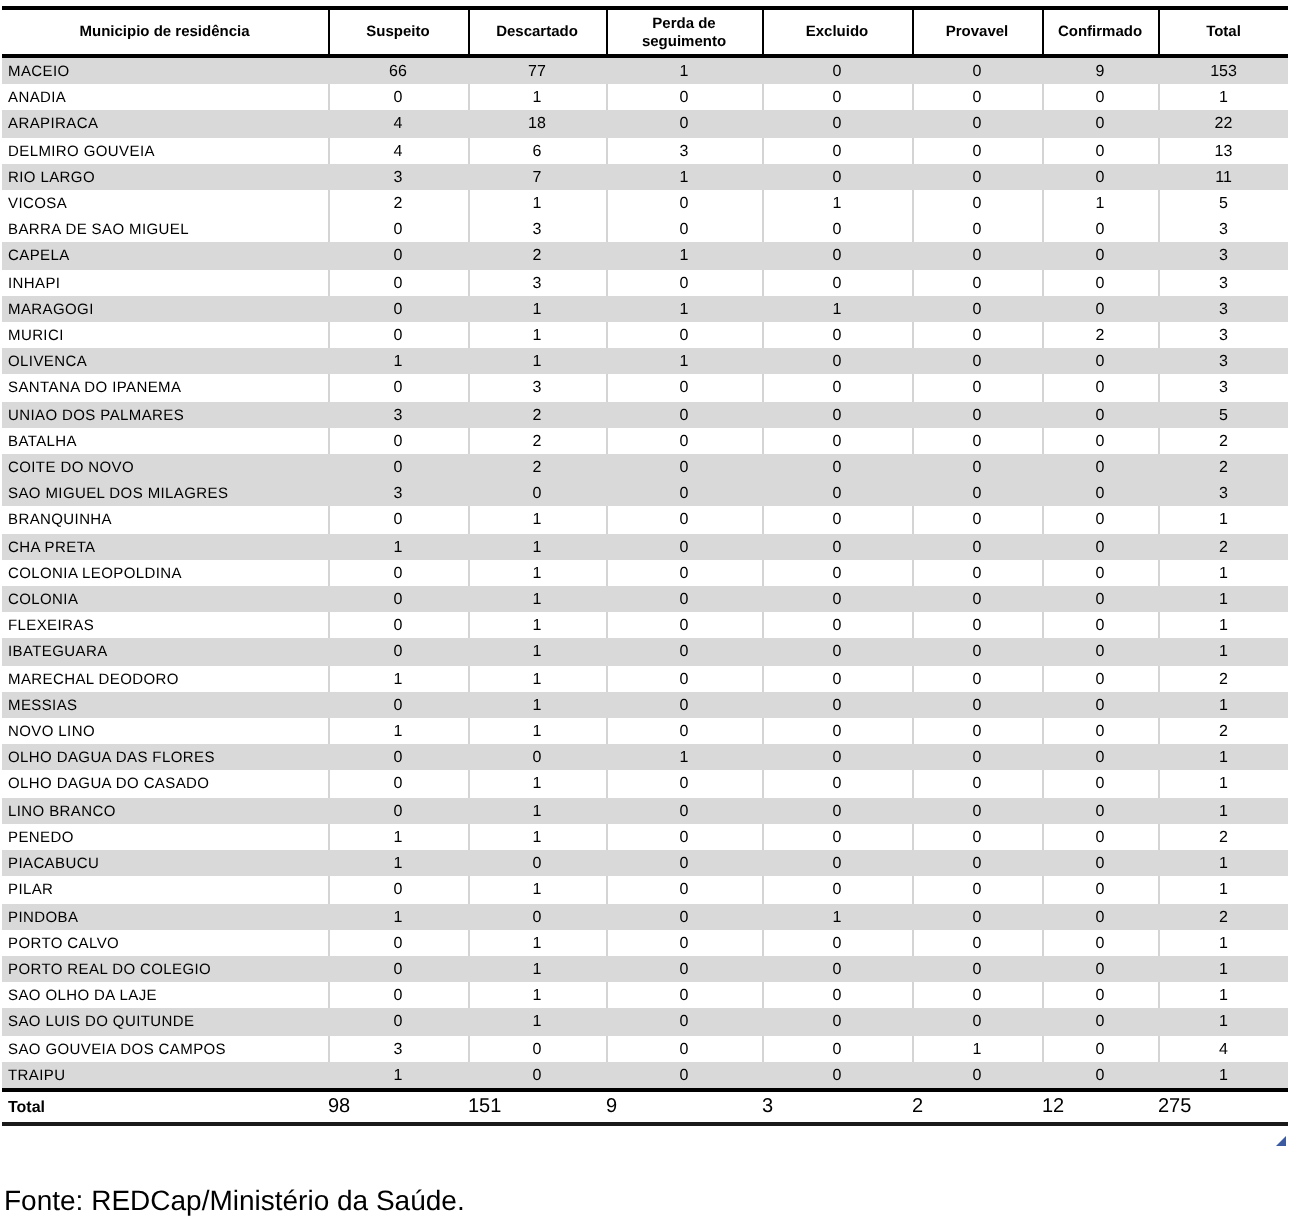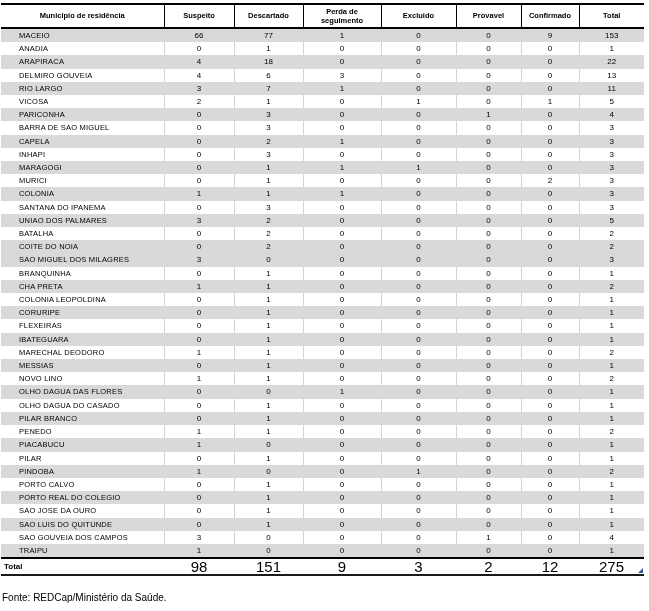--- a/index.html
+++ b/index.html
@@ -15,33 +15,33 @@
     font-size:7.5px;font-weight:bold;text-align:center;vertical-align:middle;
     height:22px;padding:0 3px;line-height:1.25;background:#fff;
   }
   thead th:first-child{border-left:none;}
   tbody td{
     font-size:8px;height:13.2px;line-height:13.2px;padding:0;
     text-align:center;border-left:1px solid #d4d4d4;
     overflow:hidden;white-space:nowrap;vertical-align:middle;
   }
   tbody td.name-cell{
-    text-align:left;padding-left:18px;border-left:none;font-size:7.5px;
+    text-align:left;padding-left:3px;border-left:none;font-size:7.5px;
     letter-spacing:0.2px;
   }
   tbody tr.odd td{background:#d9d9d9;border-left-color:#d9d9d9;}
   tbody tr.even td{background:#ffffff;}
   tfoot td{
     border-top:2px solid #000;border-bottom:2.5px solid #1a1a1a;
-    font-size:15px;height:15px;line-height:15px;text-align:center;
+    font-size:10px;height:15px;line-height:15px;text-align:left;
     background:#fff;padding:0;
   }
   tfoot td.total-label{font-size:8px;font-weight:bold;text-align:left;padding-left:3px;}
   .footer-note{
-    position:absolute;left:2px;top:592px;font-size:10px;color:#000;
+    position:absolute;left:2px;top:592px;font-size:14px;color:#000;
   }
   .corner-marker{
     position:absolute;left:638px;top:568px;width:0;height:0;
     border-top:5px solid transparent;border-right:5px solid #3b5aa0;
   }
 </style>
 </head>
 <body>
 
 <div class="table-wrap">
@@ -122,30 +122,20 @@
         <tr class="even">
           <td class="name-cell">VICOSA</td>
           <td class="num-cell">2</td>
           <td class="num-cell">1</td>
           <td class="num-cell">0</td>
           <td class="num-cell">1</td>
           <td class="num-cell">0</td>
           <td class="num-cell">1</td>
           <td class="num-cell">5</td>
         </tr>
-        <tr class="odd">
-          <td class="name-cell">PARICONHA</td>
-          <td class="num-cell">0</td>
-          <td class="num-cell">3</td>
-          <td class="num-cell">0</td>
-          <td class="num-cell">0</td>
-          <td class="num-cell">1</td>
-          <td class="num-cell">0</td>
-          <td class="num-cell">4</td>
-        </tr>
         <tr class="even">
           <td class="name-cell">BARRA DE SAO MIGUEL</td>
           <td class="num-cell">0</td>
           <td class="num-cell">3</td>
           <td class="num-cell">0</td>
           <td class="num-cell">0</td>
           <td class="num-cell">0</td>
           <td class="num-cell">0</td>
           <td class="num-cell">3</td>
         </tr>
@@ -183,111 +173,111 @@
           <td class="name-cell">MURICI</td>
           <td class="num-cell">0</td>
           <td class="num-cell">1</td>
           <td class="num-cell">0</td>
           <td class="num-cell">0</td>
           <td class="num-cell">0</td>
           <td class="num-cell">2</td>
           <td class="num-cell">3</td>
         </tr>
         <tr class="odd">
+          <td class="name-cell">OLIVENCA</td>
+          <td class="num-cell">1</td>
+          <td class="num-cell">1</td>
+          <td class="num-cell">1</td>
+          <td class="num-cell">0</td>
+          <td class="num-cell">0</td>
+          <td class="num-cell">0</td>
+          <td class="num-cell">3</td>
+        </tr>
+        <tr class="even">
+          <td class="name-cell">SANTANA DO IPANEMA</td>
+          <td class="num-cell">0</td>
+          <td class="num-cell">3</td>
+          <td class="num-cell">0</td>
+          <td class="num-cell">0</td>
+          <td class="num-cell">0</td>
+          <td class="num-cell">0</td>
+          <td class="num-cell">3</td>
+        </tr>
+        <tr class="odd">
+          <td class="name-cell">UNIAO DOS PALMARES</td>
+          <td class="num-cell">3</td>
+          <td class="num-cell">2</td>
+          <td class="num-cell">0</td>
+          <td class="num-cell">0</td>
+          <td class="num-cell">0</td>
+          <td class="num-cell">0</td>
+          <td class="num-cell">5</td>
+        </tr>
+        <tr class="even">
+          <td class="name-cell">BATALHA</td>
+          <td class="num-cell">0</td>
+          <td class="num-cell">2</td>
+          <td class="num-cell">0</td>
+          <td class="num-cell">0</td>
+          <td class="num-cell">0</td>
+          <td class="num-cell">0</td>
+          <td class="num-cell">2</td>
+        </tr>
+        <tr class="odd">
+          <td class="name-cell">COITE DO NOVO</td>
+          <td class="num-cell">0</td>
+          <td class="num-cell">2</td>
+          <td class="num-cell">0</td>
+          <td class="num-cell">0</td>
+          <td class="num-cell">0</td>
+          <td class="num-cell">0</td>
+          <td class="num-cell">2</td>
+        </tr>
+        <tr class="odd">
+          <td class="name-cell">SAO MIGUEL DOS MILAGRES</td>
+          <td class="num-cell">3</td>
+          <td class="num-cell">0</td>
+          <td class="num-cell">0</td>
+          <td class="num-cell">0</td>
+          <td class="num-cell">0</td>
+          <td class="num-cell">0</td>
+          <td class="num-cell">3</td>
+        </tr>
+        <tr class="even">
+          <td class="name-cell">BRANQUINHA</td>
+          <td class="num-cell">0</td>
+          <td class="num-cell">1</td>
+          <td class="num-cell">0</td>
+          <td class="num-cell">0</td>
+          <td class="num-cell">0</td>
+          <td class="num-cell">0</td>
+          <td class="num-cell">1</td>
+        </tr>
+        <tr class="odd">
+          <td class="name-cell">CHA PRETA</td>
+          <td class="num-cell">1</td>
+          <td class="num-cell">1</td>
+          <td class="num-cell">0</td>
+          <td class="num-cell">0</td>
+          <td class="num-cell">0</td>
+          <td class="num-cell">0</td>
+          <td class="num-cell">2</td>
+        </tr>
+        <tr class="even">
+          <td class="name-cell">COLONIA LEOPOLDINA</td>
+          <td class="num-cell">0</td>
+          <td class="num-cell">1</td>
+          <td class="num-cell">0</td>
+          <td class="num-cell">0</td>
+          <td class="num-cell">0</td>
+          <td class="num-cell">0</td>
+          <td class="num-cell">1</td>
+        </tr>
+        <tr class="odd">
           <td class="name-cell">COLONIA</td>
-          <td class="num-cell">1</td>
-          <td class="num-cell">1</td>
-          <td class="num-cell">1</td>
-          <td class="num-cell">0</td>
-          <td class="num-cell">0</td>
-          <td class="num-cell">0</td>
-          <td class="num-cell">3</td>
-        </tr>
-        <tr class="even">
-          <td class="name-cell">SANTANA DO IPANEMA</td>
-          <td class="num-cell">0</td>
-          <td class="num-cell">3</td>
-          <td class="num-cell">0</td>
-          <td class="num-cell">0</td>
-          <td class="num-cell">0</td>
-          <td class="num-cell">0</td>
-          <td class="num-cell">3</td>
-        </tr>
-        <tr class="odd">
-          <td class="name-cell">UNIAO DOS PALMARES</td>
-          <td class="num-cell">3</td>
-          <td class="num-cell">2</td>
-          <td class="num-cell">0</td>
-          <td class="num-cell">0</td>
-          <td class="num-cell">0</td>
-          <td class="num-cell">0</td>
-          <td class="num-cell">5</td>
-        </tr>
-        <tr class="even">
-          <td class="name-cell">BATALHA</td>
-          <td class="num-cell">0</td>
-          <td class="num-cell">2</td>
-          <td class="num-cell">0</td>
-          <td class="num-cell">0</td>
-          <td class="num-cell">0</td>
-          <td class="num-cell">0</td>
-          <td class="num-cell">2</td>
-        </tr>
-        <tr class="odd">
-          <td class="name-cell">COITE DO NOIA</td>
-          <td class="num-cell">0</td>
-          <td class="num-cell">2</td>
-          <td class="num-cell">0</td>
-          <td class="num-cell">0</td>
-          <td class="num-cell">0</td>
-          <td class="num-cell">0</td>
-          <td class="num-cell">2</td>
-        </tr>
-        <tr class="odd">
-          <td class="name-cell">SAO MIGUEL DOS MILAGRES</td>
-          <td class="num-cell">3</td>
-          <td class="num-cell">0</td>
-          <td class="num-cell">0</td>
-          <td class="num-cell">0</td>
-          <td class="num-cell">0</td>
-          <td class="num-cell">0</td>
-          <td class="num-cell">3</td>
-        </tr>
-        <tr class="even">
-          <td class="name-cell">BRANQUINHA</td>
-          <td class="num-cell">0</td>
-          <td class="num-cell">1</td>
-          <td class="num-cell">0</td>
-          <td class="num-cell">0</td>
-          <td class="num-cell">0</td>
-          <td class="num-cell">0</td>
-          <td class="num-cell">1</td>
-        </tr>
-        <tr class="odd">
-          <td class="name-cell">CHA PRETA</td>
-          <td class="num-cell">1</td>
-          <td class="num-cell">1</td>
-          <td class="num-cell">0</td>
-          <td class="num-cell">0</td>
-          <td class="num-cell">0</td>
-          <td class="num-cell">0</td>
-          <td class="num-cell">2</td>
-        </tr>
-        <tr class="even">
-          <td class="name-cell">COLONIA LEOPOLDINA</td>
-          <td class="num-cell">0</td>
-          <td class="num-cell">1</td>
-          <td class="num-cell">0</td>
-          <td class="num-cell">0</td>
-          <td class="num-cell">0</td>
-          <td class="num-cell">0</td>
-          <td class="num-cell">1</td>
-        </tr>
-        <tr class="odd">
-          <td class="name-cell">CORURIPE</td>
           <td class="num-cell">0</td>
           <td class="num-cell">1</td>
           <td class="num-cell">0</td>
           <td class="num-cell">0</td>
           <td class="num-cell">0</td>
           <td class="num-cell">0</td>
           <td class="num-cell">1</td>
         </tr>
         <tr class="even">
           <td class="name-cell">FLEXEIRAS</td>
@@ -353,21 +343,21 @@
           <td class="name-cell">OLHO DAGUA DO CASADO</td>
           <td class="num-cell">0</td>
           <td class="num-cell">1</td>
           <td class="num-cell">0</td>
           <td class="num-cell">0</td>
           <td class="num-cell">0</td>
           <td class="num-cell">0</td>
           <td class="num-cell">1</td>
         </tr>
         <tr class="odd">
-          <td class="name-cell">PILAR BRANCO</td>
+          <td class="name-cell">LINO BRANCO</td>
           <td class="num-cell">0</td>
           <td class="num-cell">1</td>
           <td class="num-cell">0</td>
           <td class="num-cell">0</td>
           <td class="num-cell">0</td>
           <td class="num-cell">0</td>
           <td class="num-cell">1</td>
         </tr>
         <tr class="even">
           <td class="name-cell">PENEDO</td>
@@ -423,21 +413,21 @@
           <td class="name-cell">PORTO REAL DO COLEGIO</td>
           <td class="num-cell">0</td>
           <td class="num-cell">1</td>
           <td class="num-cell">0</td>
           <td class="num-cell">0</td>
           <td class="num-cell">0</td>
           <td class="num-cell">0</td>
           <td class="num-cell">1</td>
         </tr>
         <tr class="even">
-          <td class="name-cell">SAO JOSE DA OURO</td>
+          <td class="name-cell">SAO OLHO DA LAJE</td>
           <td class="num-cell">0</td>
           <td class="num-cell">1</td>
           <td class="num-cell">0</td>
           <td class="num-cell">0</td>
           <td class="num-cell">0</td>
           <td class="num-cell">0</td>
           <td class="num-cell">1</td>
         </tr>
         <tr class="odd">
           <td class="name-cell">SAO LUIS DO QUITUNDE</td>

